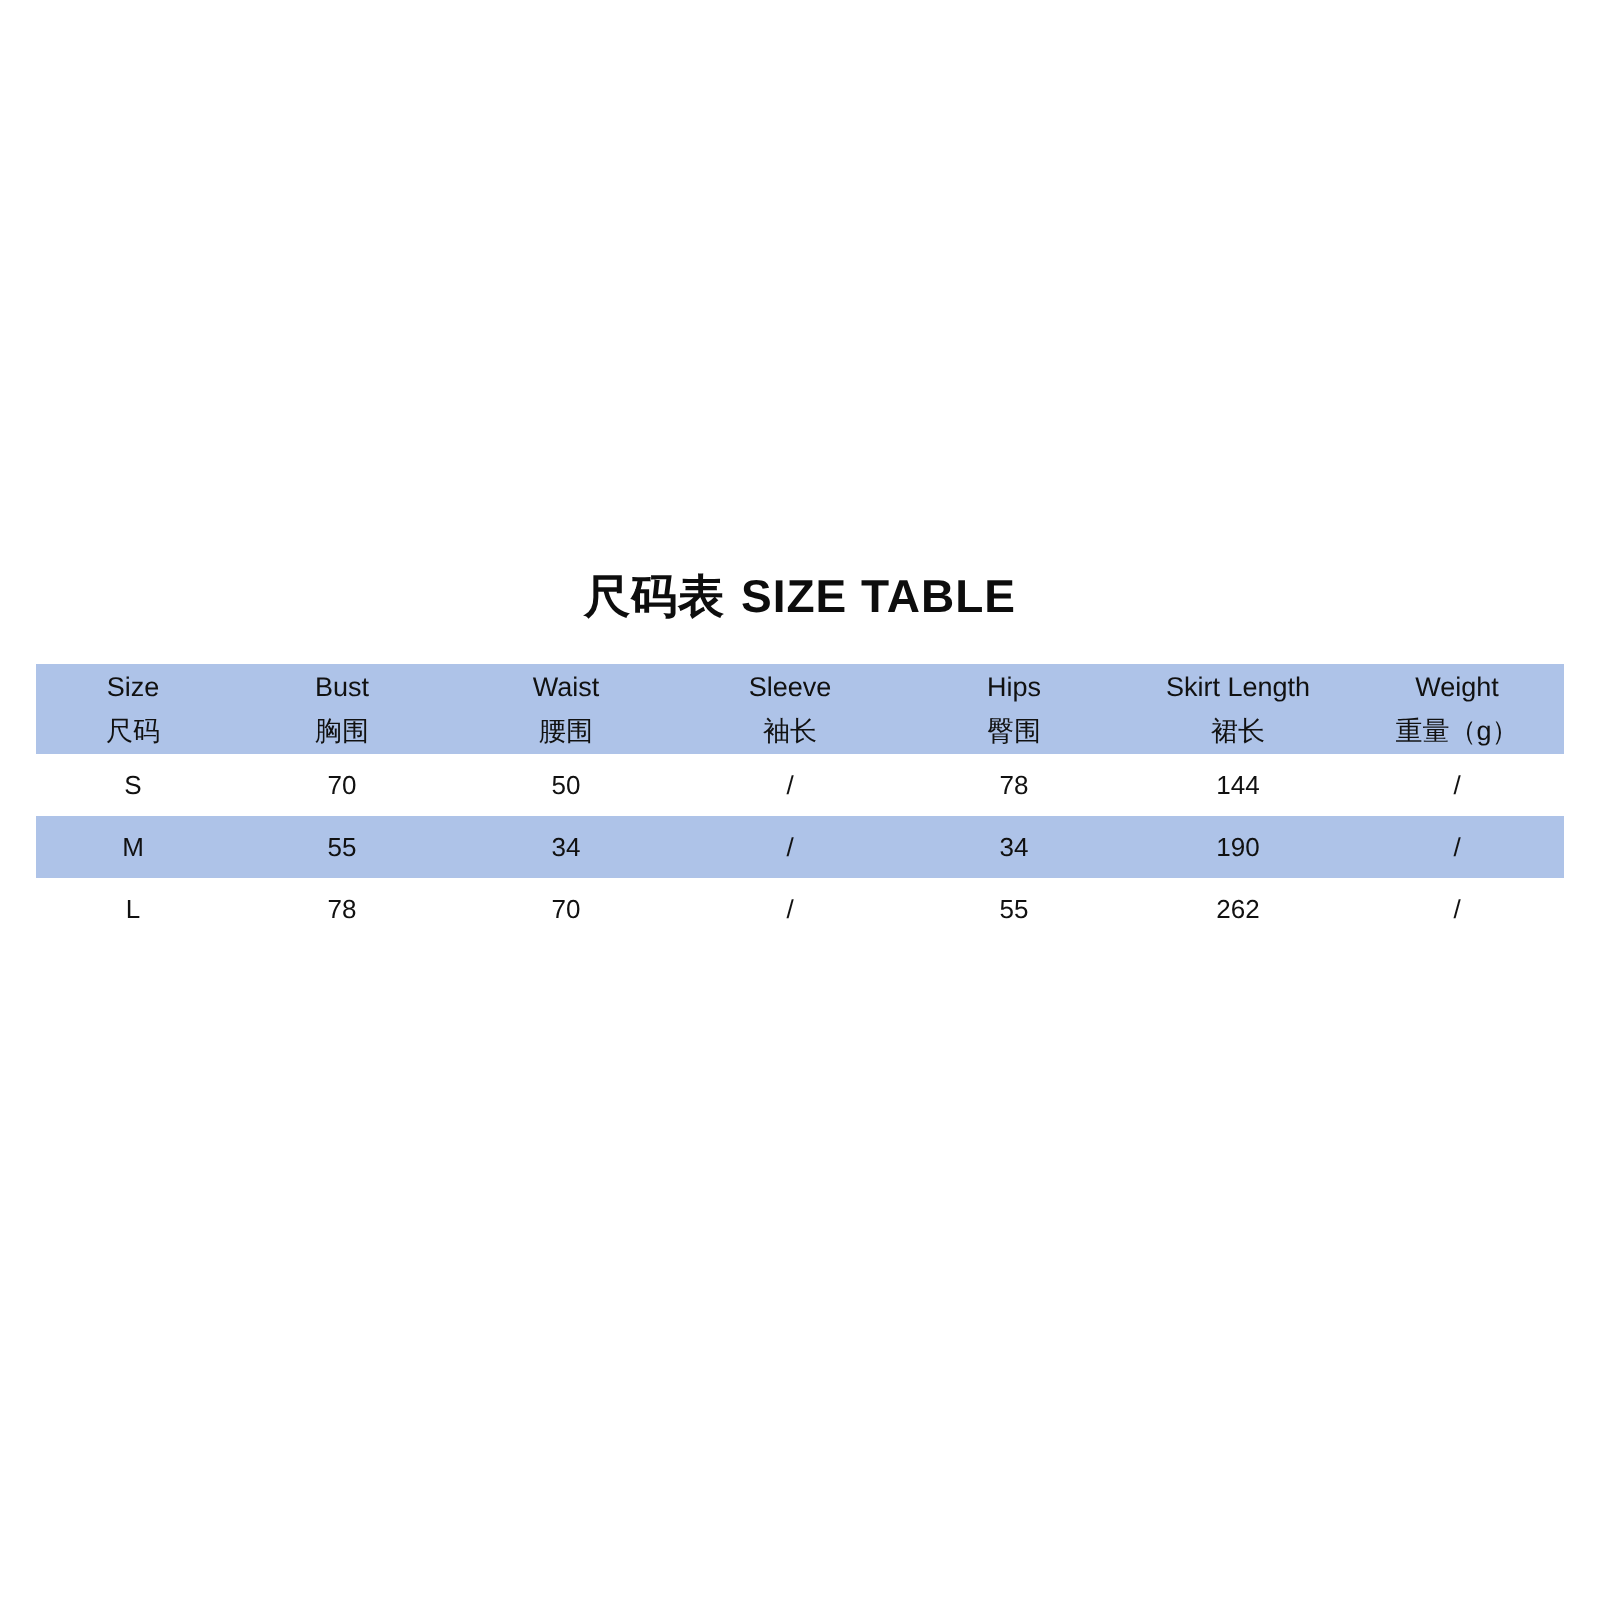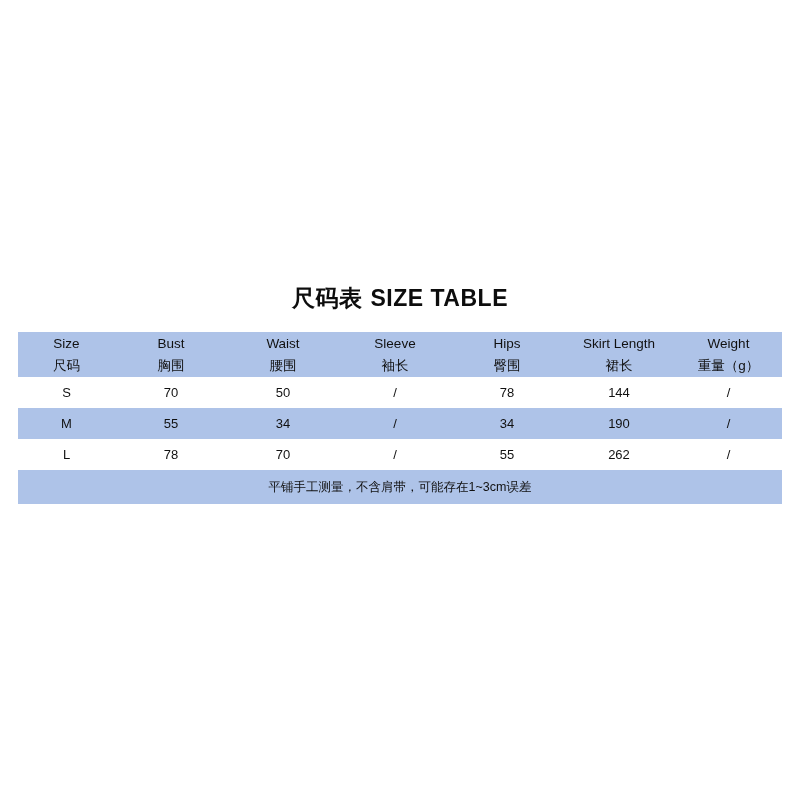--- a/index.html
+++ b/index.html
@@ -148,20 +148,17 @@
         </tr>
         <tr class="row-odd">
           <td>L</td>
           <td>78</td>
           <td>70</td>
           <td>/</td>
           <td>55</td>
           <td>262</td>
           <td>/</td>
         </tr>
-        <tr class="note-row">
-          <td colspan="7">平铺手工测量，不含肩带，可能存在1~3cm误差</td>
-        </tr>
       </tbody>
     </table>
   </div>
 
 </div>
 
 </body></html>

